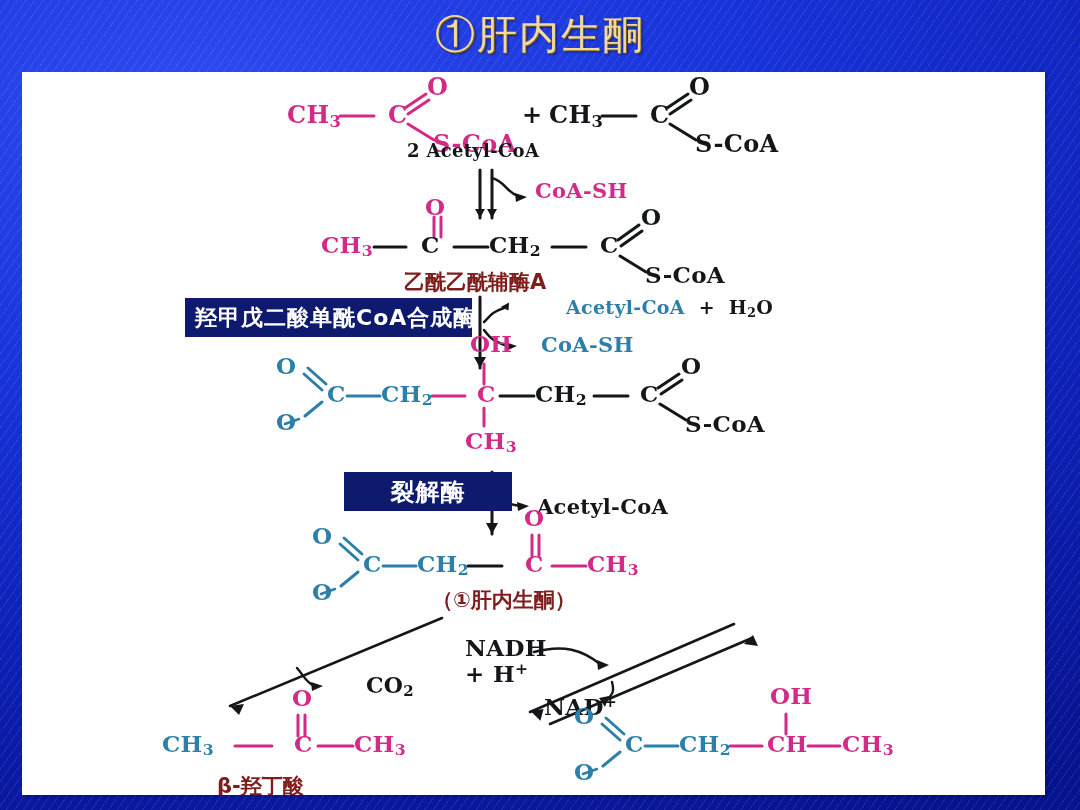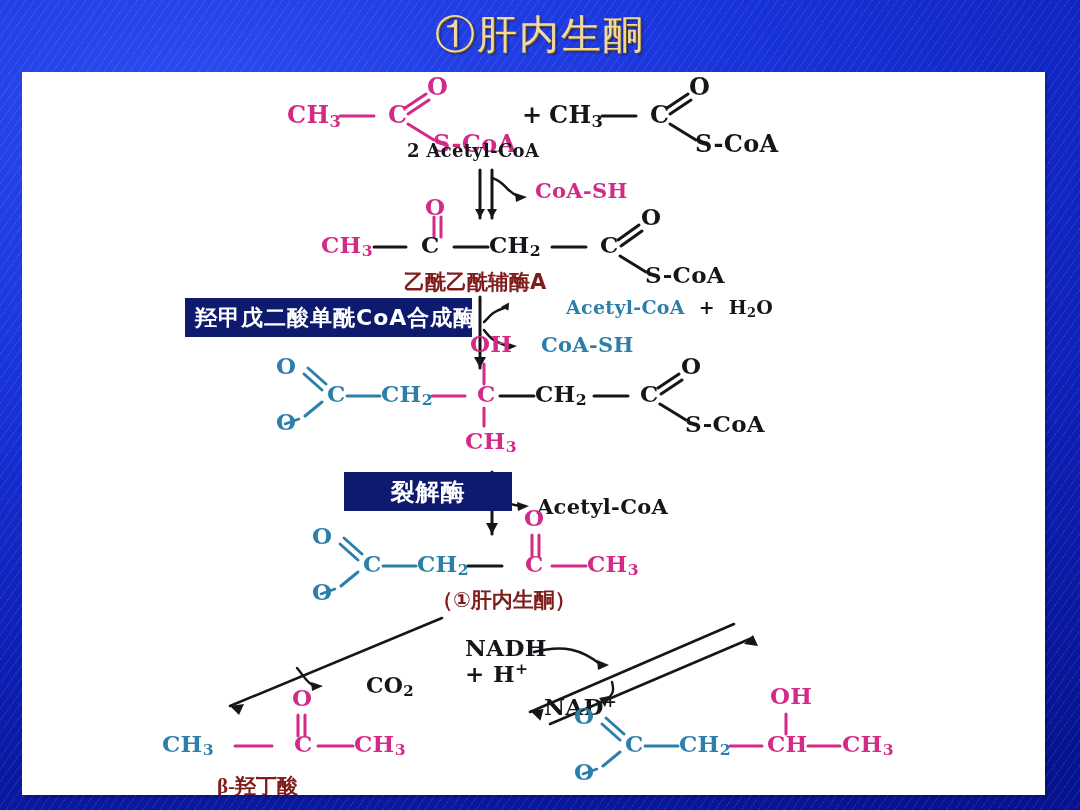--- a/index.html
+++ b/index.html
@@ -254,21 +254,21 @@
 
     <div class="engenz" style="left:633px;top:562px;font-size:19px;">
       <div></div>
       <div></div>
     </div>
 
     <div class="ch teal" style="left:140px;top:658px;font-size:23px;">CH<span class="sub">3</span></div>
     <div class="ch pink" style="left:272px;top:658px;font-size:23px;">C</div>
     <div class="ch pink" style="left:270px;top:612px;font-size:23px;">O</div>
     <div class="ch pink" style="left:332px;top:658px;font-size:23px;">CH<span class="sub">3</span></div>
-    <div class="cname" style="left:195px;top:700px;font-size:21px;font-family:Liberation Serif, serif;">β-羟丁酸</div>
+    <div class="cname" style="left:195px;top:700px;font-size:21px;">β-羟丁酸</div>
 
     <div class="ch teal" style="left:552px;top:630px;font-size:23px;">O</div>
     <div class="ch teal" style="left:552px;top:686px;font-size:23px;">O</div>
     <div class="ch teal" style="left:603px;top:658px;font-size:23px;">C</div>
     <div class="ch teal" style="left:657px;top:658px;font-size:23px;">CH<span class="sub">2</span></div>
     <div class="ch pink" style="left:745px;top:658px;font-size:23px;">CH</div>
     <div class="ch pink" style="left:748px;top:610px;font-size:23px;">OH</div>
     <div class="ch pink" style="left:820px;top:658px;font-size:23px;">CH<span class="sub">3</span></div>
     <div class="cname" style="left:647px;top:700px;font-size:21px;"></div>
 

